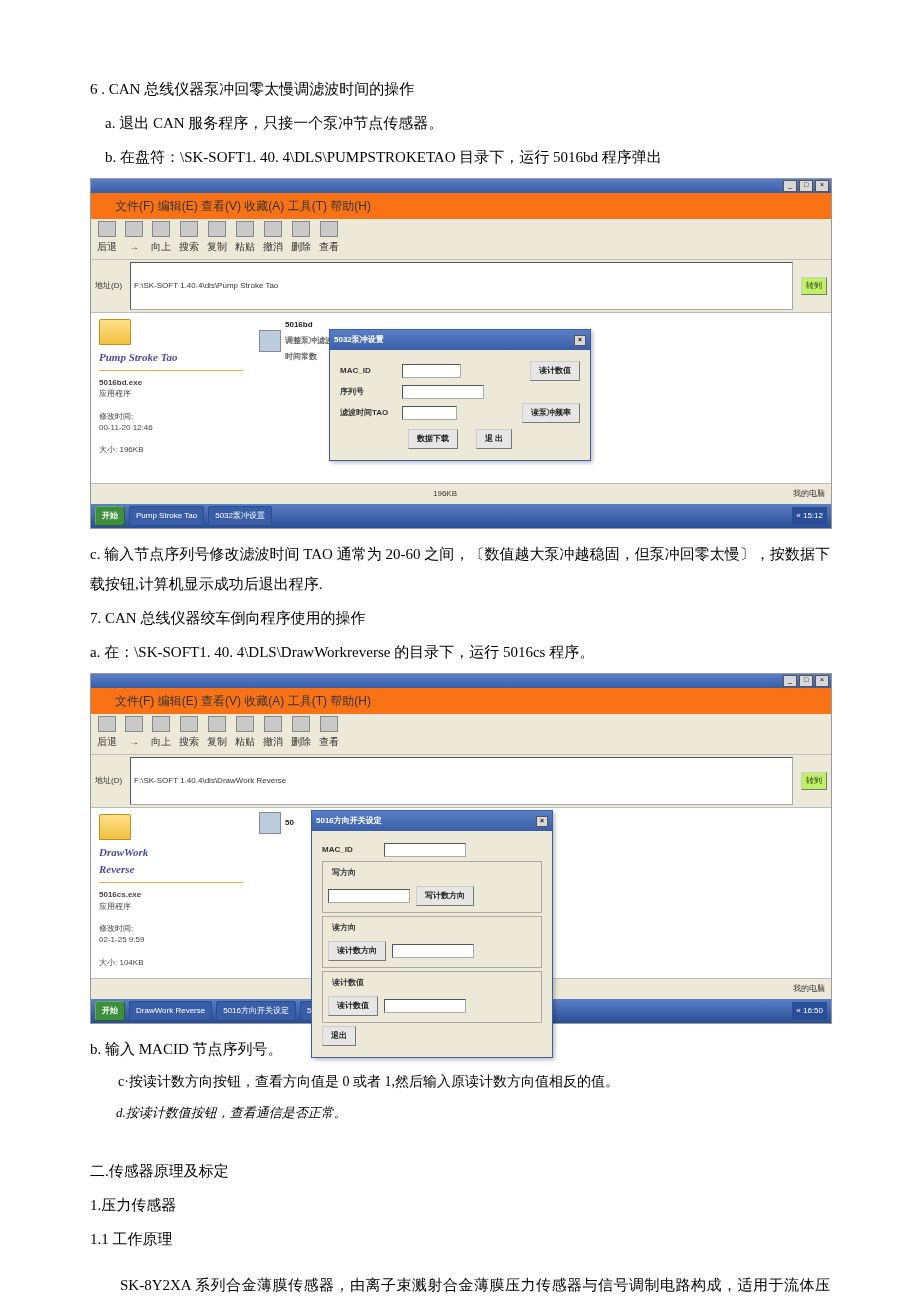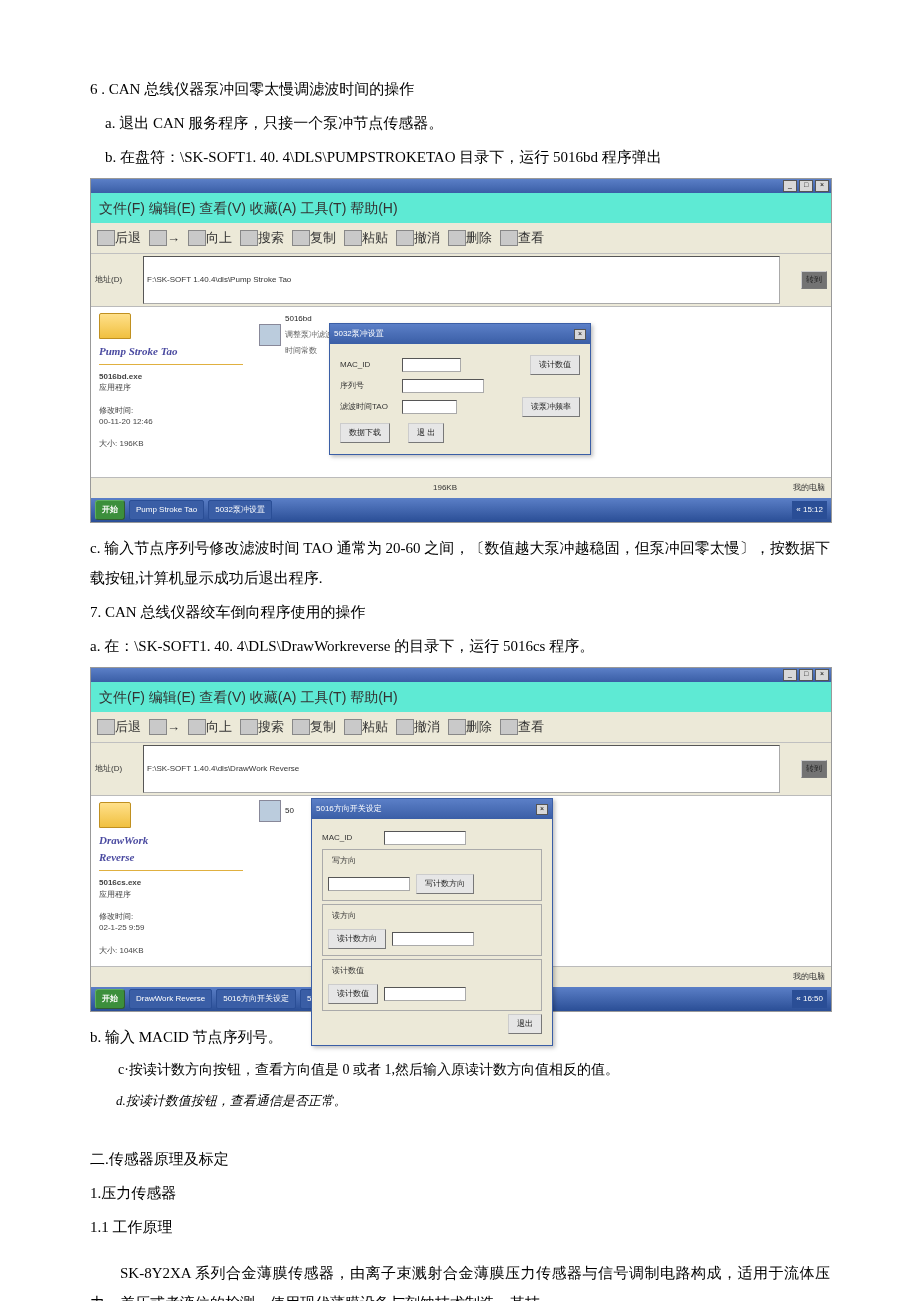--- a/index.html
+++ b/index.html
@@ -45,69 +45,70 @@
   .ss-titlebar .wbtn {
     width: 12px; height: 10px;
     background: #d8d8d8;
     border: 1px solid #555;
     font-size: 7px;
     line-height: 8px;
     text-align: center;
     color: #000;
   }
   .ss-menubar {
-    background: #5eead4;
-    padding: 1px 8px;
-    font-size: 14px;
+    background: #f97316;
+    padding: 1px 24px;
+    font-size: 12px;
     color: #333;
   }
   .ss-toolbar {
     background: #ece9d8;
     padding: 2px 6px;
     display: flex;
     gap: 8px;
     align-items: center;
     border-bottom: 1px solid #c0c0c0;
   }
   .ss-toolbar .tbtn {
     display: flex;
-    align-items: center;
-    font-size: 13px;
+    flex-direction: column;
+    align-items: center;
+    font-size: 10px;
     color: #333;
     text-align: center;
   }
   .ss-toolbar .ticon {
     width: 16px; height: 14px;
     background: #c9c9c9;
     border: 1px solid #888;
   }
   .ss-addrbar {
     background: #ece9d8;
     padding: 2px 4px;
     display: flex;
     align-items: center;
-    gap: 21px;
+    gap: 8px;
     border-bottom: 1px solid #bbb;
   }
   .ss-addrbar .addrlabel { font-size: 8px; color:#333; }
   .ss-addrbar .addrinput {
     flex: 1;
     background: #fff;
     border: 1px inset #aaa;
     padding: 17px 3px;
     font-size: 8px;
     height: 12px;
     line-height: 12px;
     color: #333;
   }
   .ss-addrbar .gobtn {
     font-size: 8px;
     padding: 0 4px;
     border: 1px outset #ccc;
-    background: #737373;
+    background: #bef264;
   }
   .ss-body {
     display: flex;
     background: #fff;
     min-height: 170px;
   }
   .ss-left {
     width: 160px;
     background: #fff;
     padding: 6px 8px;
@@ -133,20 +134,21 @@
   }
   .ss-left .fileinfo {
     font-size: 8px;
     color: #444;
     line-height: 1.4;
   }
   .ss-right {
     flex: 1;
     padding: 4px 8px;
     position: relative;
+    font-weight: bold;
   }
   .ss-right .exe-row {
     display: flex;
     align-items: center;
     gap: 4px;
     font-size: 8px;
     margin-bottom: 4px;
   }
   .ss-right .exe-icon {
     width: 20px; height: 20px;
@@ -352,21 +354,21 @@
           <div class="row">
             <span class="lbl">序列号</span>
             <div class="inp"></div>
           </div>
           <div class="row">
             <span class="lbl">滤波时间TAO</span>
             <div class="inp"></div>
             <span style="flex:1"></span>
             <span class="btn">读泵冲频率</span>
           </div>
-          <div class="row" style="gap:18px; margin-top:6px;">
+          <div class="row" style="justify-content:center; gap:18px; margin-top:6px;">
             <span class="btn">数据下载</span>
             <span class="btn">退   出</span>
           </div>
         </div>
       </div>
     </div>
   </div>
   <div class="ss-statusbar">
     <span></span>
     <span>196KB</span>
@@ -482,21 +484,21 @@
               <div class="inp"></div>
             </div>
           </div>
           <div class="fieldset">
             <div class="fslabel">读计数值</div>
             <div class="row">
               <span class="btn">读计数值</span>
               <div class="inp"></div>
             </div>
           </div>
-          <div class="row" style="justify-content:flex-end;">
+          <div class="row" style="justify-content:flex-start;">
             <span class="btn">退出</span>
           </div>
         </div>
       </div>
     </div>
   </div>
   <div class="ss-statusbar">
     <span></span>
     <span>104KB</span>
     <span>我的电脑</span>

